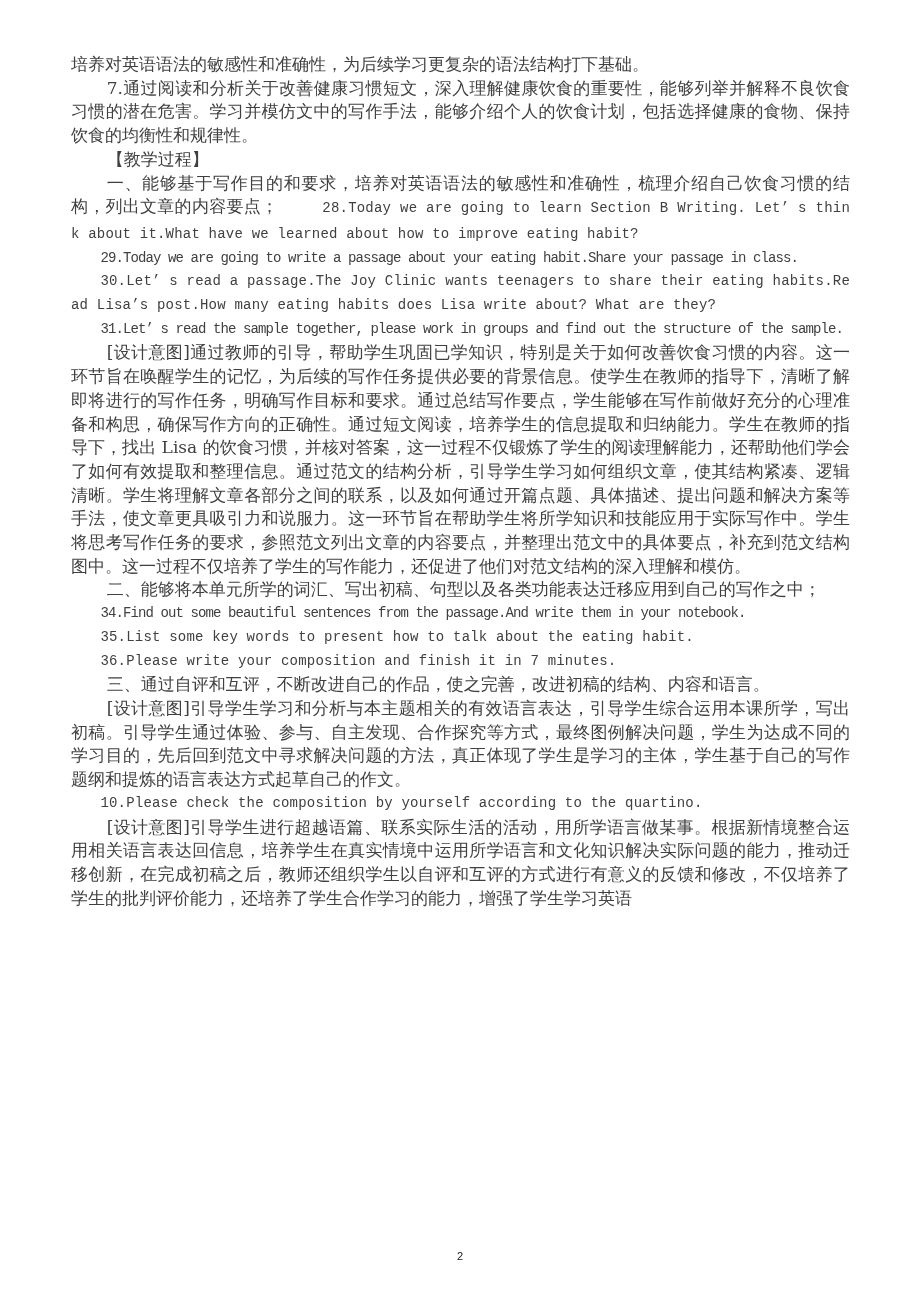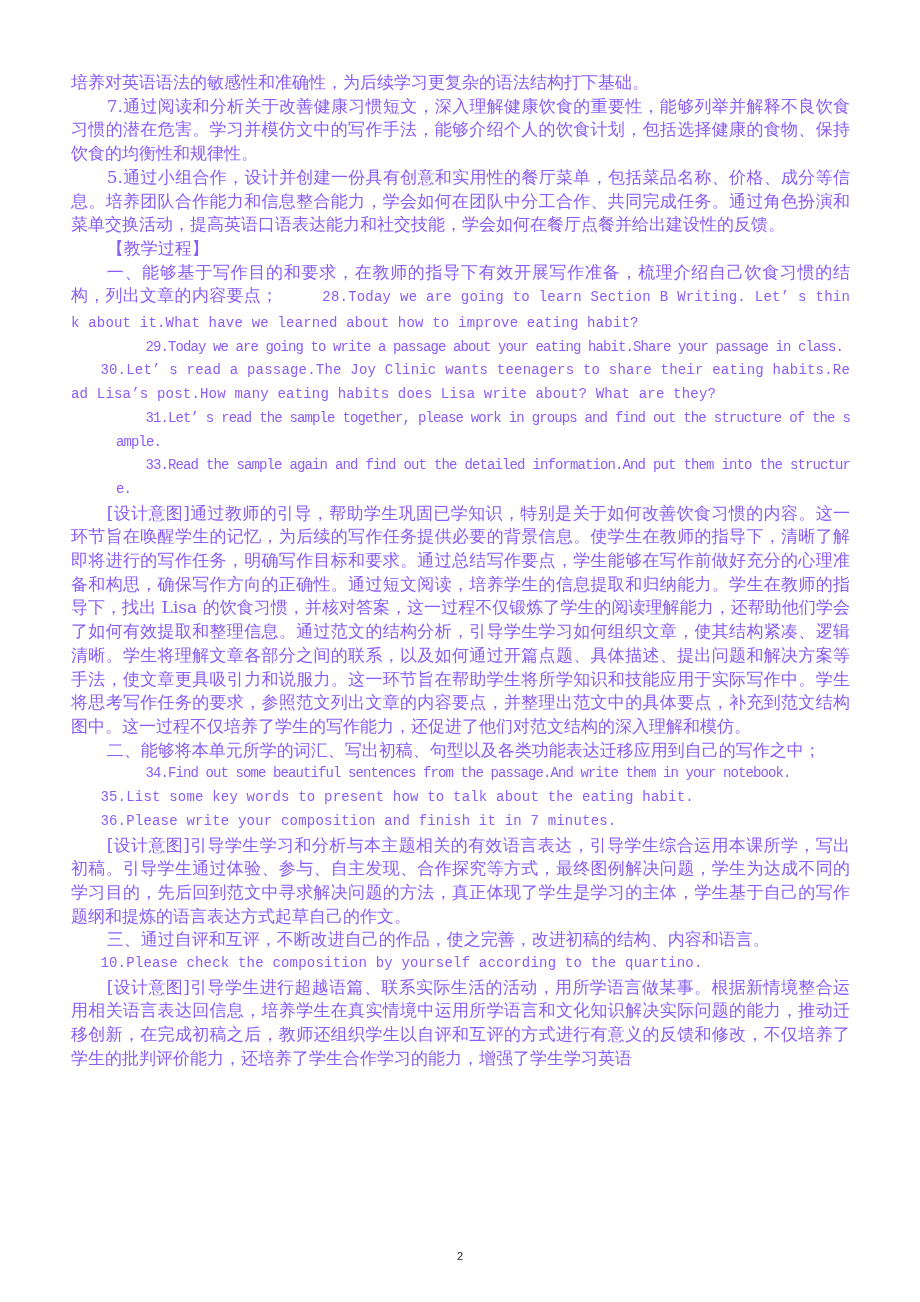--- a/index.html
+++ b/index.html
@@ -1,66 +1,64 @@
 <!DOCTYPE html>
 <html><head>
 <meta charset="utf-8">
 <style>
   html, body { margin: 0; padding: 0; background: #ffffff; }
   body { width: 920px; height: 1302px; position: relative; overflow: hidden; }
   .page {
     position: absolute;
     left: 71px;
-    top: 71px;
+    top: 53px;
     width: 779px;
     font-family: "DejaVu Serif", "Liberation Serif", serif;
-    color: #8b5cf6;
+    color: #404040;
     font-size: 17px;
     line-height: 23.7px;
   }
   .p {
     margin: 0;
     text-align: justify;
     text-justify: inter-character;
     word-break: break-all;
   }
   .indent { text-indent: 2.1em; }
   .en {
     font-family: Liberation Mono, monospace;
     font-size: 14px;
     letter-spacing: 0.2px;
   }
-  .en-tight { letter-spacing: -0.9px; margin-left: 45px; }
+  .en-tight { letter-spacing: -0.9px; }
   .page-num {
     position: absolute;
     left: 0; right: 0;
     top: 1250px;
     text-align: center;
     font-family: "Liberation Sans", sans-serif;
     font-size: 11px;
     color: #222;
   }
 </style>
 </head>
 <body>
 
 <div class="page">
   <p class="p">培养对英语语法的敏感性和准确性，为后续学习更复杂的语法结构打下基础。</p>
   <p class="p indent">7.通过阅读和分析关于改善健康习惯短文，深入理解健康饮食的重要性，能够列举并解释不良饮食习惯的潜在危害。学习并模仿文中的写作手法，能够介绍个人的饮食计划，包括选择健康的食物、保持饮食的均衡性和规律性。</p>
-  <p class="p indent">5.通过小组合作，设计并创建一份具有创意和实用性的餐厅菜单，包括菜品名称、价格、成分等信息。培养团队合作能力和信息整合能力，学会如何在团队中分工合作、共同完成任务。通过角色扮演和菜单交换活动，提高英语口语表达能力和社交技能，学会如何在餐厅点餐并给出建设性的反馈。</p>
   <p class="p indent">【教学过程】</p>
-  <p class="p indent"><span>一、能够基于写作目的和要求，在教师的指导下有效开展写作准备，梳理介绍自己饮食习惯的结构，列出文章的内容要点；</span><span class="en">&nbsp;&nbsp;&nbsp;&nbsp;&nbsp;<span>28.Today we are going to learn Section B Writing. Let’ s think about it.What have we learned about how to improve eating habit?</span></span></p>
+  <p class="p indent"><span>一、能够基于写作目的和要求，培养对英语语法的敏感性和准确性，梳理介绍自己饮食习惯的结构，列出文章的内容要点；</span><span class="en">&nbsp;&nbsp;&nbsp;&nbsp;&nbsp;<span>28.Today we are going to learn Section B Writing. Let’ s think about it.What have we learned about how to improve eating habit?</span></span></p>
   <p class="p indent en en-tight">29.Today we are going to write a  passage  about your eating habit.Share your passage in class.</p>
   <p class="p indent en">30.Let’ s read a passage.The Joy Clinic wants teenagers to share their eating habits.Read Lisa’s post.How many eating habits does Lisa write about? What are they?</p>
   <p class="p indent en en-tight">31.Let’ s read the sample together, please work in groups and  find out the structure of the sample.</p>
-  <p class="p indent en en-tight">33.Read the sample again and find out the detailed information.And put them into the structure.</p>
   <p class="p indent">[设计意图]通过教师的引导，帮助学生巩固已学知识，特别是关于如何改善饮食习惯的内容。这一环节旨在唤醒学生的记忆，为后续的写作任务提供必要的背景信息。使学生在教师的指导下，清晰了解即将进行的写作任务，明确写作目标和要求。通过总结写作要点，学生能够在写作前做好充分的心理准备和构思，确保写作方向的正确性。通过短文阅读，培养学生的信息提取和归纳能力。学生在教师的指导下，找出 Lisa 的饮食习惯，并核对答案，这一过程不仅锻炼了学生的阅读理解能力，还帮助他们学会了如何有效提取和整理信息。通过范文的结构分析，引导学生学习如何组织文章，使其结构紧凑、逻辑清晰。学生将理解文章各部分之间的联系，以及如何通过开篇点题、具体描述、提出问题和解决方案等手法，使文章更具吸引力和说服力。这一环节旨在帮助学生将所学知识和技能应用于实际写作中。学生将思考写作任务的要求，参照范文列出文章的内容要点，并整理出范文中的具体要点，补充到范文结构图中。这一过程不仅培养了学生的写作能力，还促进了他们对范文结构的深入理解和模仿。</p>
   <p class="p indent">二、能够将本单元所学的词汇、写出初稿、句型以及各类功能表达迁移应用到自己的写作之中；</p>
   <p class="p indent en en-tight">34.Find out some beautiful sentences from the passage.And write them in your notebook.</p>
   <p class="p indent en">35.List some key words to present how to talk about the eating habit.</p>
   <p class="p indent en">36.Please write your composition and finish it in 7 minutes.</p>
+  <p class="p indent">三、通过自评和互评，不断改进自己的作品，使之完善，改进初稿的结构、内容和语言。</p>
   <p class="p indent">[设计意图]引导学生学习和分析与本主题相关的有效语言表达，引导学生综合运用本课所学，写出初稿。引导学生通过体验、参与、自主发现、合作探究等方式，最终图例解决问题，学生为达成不同的学习目的，先后回到范文中寻求解决问题的方法，真正体现了学生是学习的主体，学生基于自己的写作题纲和提炼的语言表达方式起草自己的作文。</p>
-  <p class="p indent">三、通过自评和互评，不断改进自己的作品，使之完善，改进初稿的结构、内容和语言。</p>
   <p class="p indent en">10.Please check the composition by yourself according to the quartino.</p>
   <p class="p indent">[设计意图]引导学生进行超越语篇、联系实际生活的活动，用所学语言做某事。根据新情境整合运用相关语言表达回信息，培养学生在真实情境中运用所学语言和文化知识解决实际问题的能力，推动迁移创新，在完成初稿之后，教师还组织学生以自评和互评的方式进行有意义的反馈和修改，不仅培养了学生的批判评价能力，还培养了学生合作学习的能力，增强了学生学习英语</p>
 </div>
 
 <div class="page-num">2</div>
 
 </body></html>

